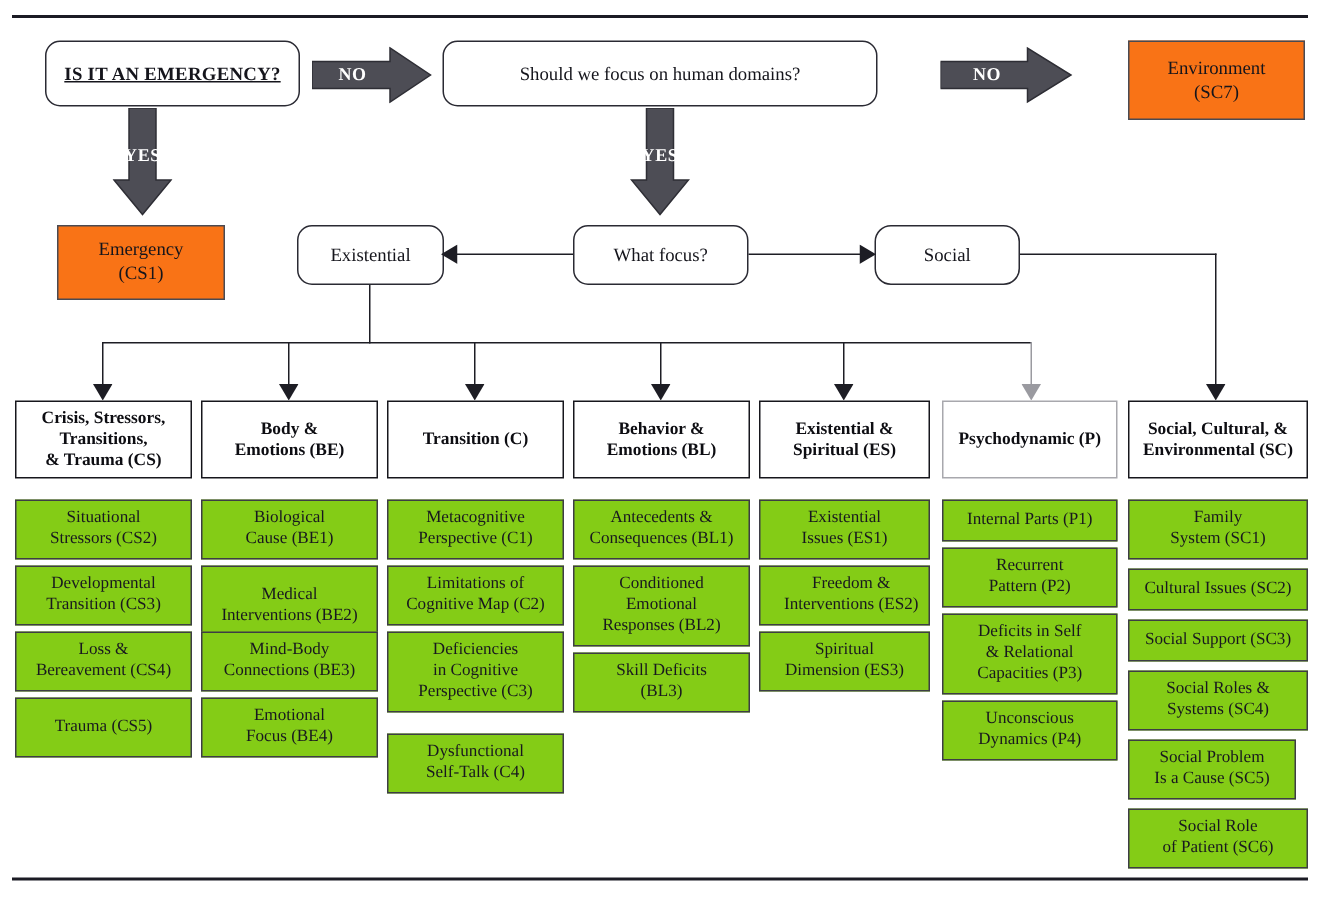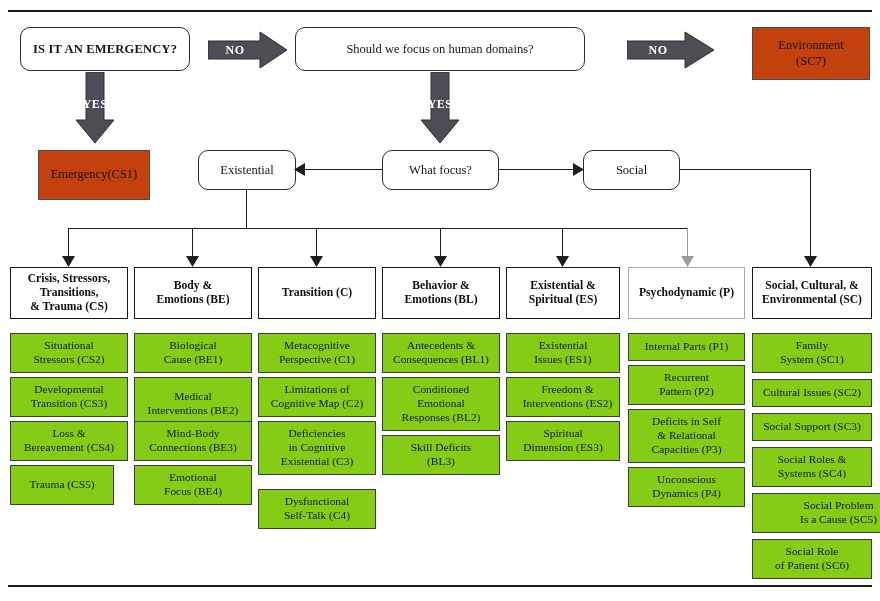--- a/index.html
+++ b/index.html
@@ -48,21 +48,21 @@
     font-weight: bold;
     letter-spacing: 0.2px;
     font-size: 12.5px;
   }
 
   
   .gbox {
     position: absolute;
     box-sizing: border-box;
     border: 1px solid #4a4a52;
-    background: #c2410c;
+    background: #f97316;
     display: flex;
     align-items: center;
     justify-content: center;
     text-align: center;
     line-height: 1.25;
     font-size: 12.5px;
     color: #15151c;
   }
 
   
@@ -132,21 +132,21 @@
   .tip svg { display: block; }
 </style>
 </head>
 <body>
 
 <div id="page">
 
   <div class="rule top"></div>
   <div class="rule bottom"></div>
 
-  <div class="rbox emph" style="left:20px; top:27px; width:170px; height:44px;">
+  <div class="rbox emph" style="left:30px; top:27px; width:170px; height:44px;text-decoration:underline;">
     <span>IS IT AN EMERGENCY?</span>
   </div>
 
   <div class="barrow right" style="left:208px; top:31px; width:80px; height:38px;">
     <svg width="80" height="38" viewBox="0 0 80 38" aria-hidden="true">
       <polygon points="0,10 52,10 52,1 79,19 52,37 52,28 0,28" fill="#4d4d55" stroke="#2e2e35" stroke-width="1"></polygon>
     </svg>
     <span class="lbl">NO</span>
   </div>
 
@@ -173,34 +173,34 @@
     <span class="lbl">YES</span>
   </div>
 
   <div class="barrow down" style="left:420px; top:72px; width:40px; height:72px;">
     <svg width="40" height="72" viewBox="0 0 40 72" aria-hidden="true">
       <polygon points="11,0 29,0 29,48 39,48 20,71 1,48 11,48" fill="#4d4d55" stroke="#2e2e35" stroke-width="1"></polygon>
     </svg>
     <span class="lbl">YES</span>
   </div>
 
-  <div class="gbox" style="left:38px; top:150px; width:112px; height:50px; flex-direction:row;">
+  <div class="gbox" style="left:38px; top:150px; width:112px; height:50px; flex-direction:column;">
     <span>Emergency</span>
     <span>(CS1)</span>
   </div>
 
   <div class="rbox" style="left:198px; top:150px; width:98px; height:40px;">
     <span>Existential</span>
   </div>
 
   <div class="rbox" style="left:382px; top:150px; width:117px; height:40px;">
     <span>What focus?</span>
   </div>
 
-  <div class="rbox" style="left:583px; top:150px; width:97px; height:40px;">
+  <div class="rbox" style="left:583px; top:150px; width:97px; height:40px;border-radius:11px;">
     <span>Social</span>
   </div>
 
   <div class="ln h" style="left:303px; top:169px; width:79px;"></div>
   <div class="tip" style="left:294px; top:163px;">
     <svg width="11" height="13" viewBox="0 0 11 13">
         <polygon points="0,6.5 11,0 11,13" fill="#1d1d24"></polygon>
       </svg>
   </div>
 
@@ -324,21 +324,21 @@
       <div>Developmental</div>
       <div>Transition (CS3)</div>
     </div>
   </div>
   <div class="cell" style="left:10px; top:421px; width:118px; height:40px;">
     <div>
       <div>Loss &amp;</div>
       <div>Bereavement (CS4)</div>
     </div>
   </div>
-  <div class="cell" style="left:10px; top:465px; width:104px; height:40px;">
+  <div class="cell" style="left:10px; top:465px; width:118px; height:40px;">
     <div>
       <div>Trauma (CS5)</div>
     </div>
   </div>
 
   <div class="cell" style="left:134px; top:333px; width:118px; height:40px;">
     <div>
       <div>Biological</div>
       <div>Cause (BE1)</div>
     </div>
@@ -371,21 +371,21 @@
   <div class="cell" style="left:258px; top:377px; width:118px; height:40px;">
     <div>
       <div>Limitations of</div>
       <div>Cognitive Map (C2)</div>
     </div>
   </div>
   <div class="cell" style="left:258px; top:421px; width:118px; height:54px;">
     <div>
       <div>Deficiencies</div>
       <div>in Cognitive</div>
-      <div>Existential (C3)</div>
+      <div>Perspective (C3)</div>
     </div>
   </div>
   <div class="cell" style="left:258px; top:489px; width:118px; height:40px;">
     <div>
       <div>Dysfunctional</div>
       <div>Self-Talk (C4)</div>
     </div>
   </div>
 
   <div class="cell" style="left:382px; top:333px; width:118px; height:40px;">
@@ -467,21 +467,21 @@
     <div>
       <div>Social Support (SC3)</div>
     </div>
   </div>
   <div class="cell" style="left:752px; top:447px; width:120px; height:40px;">
     <div>
       <div>Social Roles &amp;</div>
       <div>Systems (SC4)</div>
     </div>
   </div>
-  <div class="cell" style="left:752px; top:493px; width:129px; height:40px;justify-content:flex-end;">
+  <div class="cell" style="left:752px; top:493px; width:112px; height:40px;">
     <div>
       <div>Social Problem</div>
       <div>Is a Cause (SC5)</div>
     </div>
   </div>
   <div class="cell" style="left:752px; top:539px; width:120px; height:40px;">
     <div>
       <div>Social Role</div>
       <div>of Patient (SC6)</div>
     </div>

